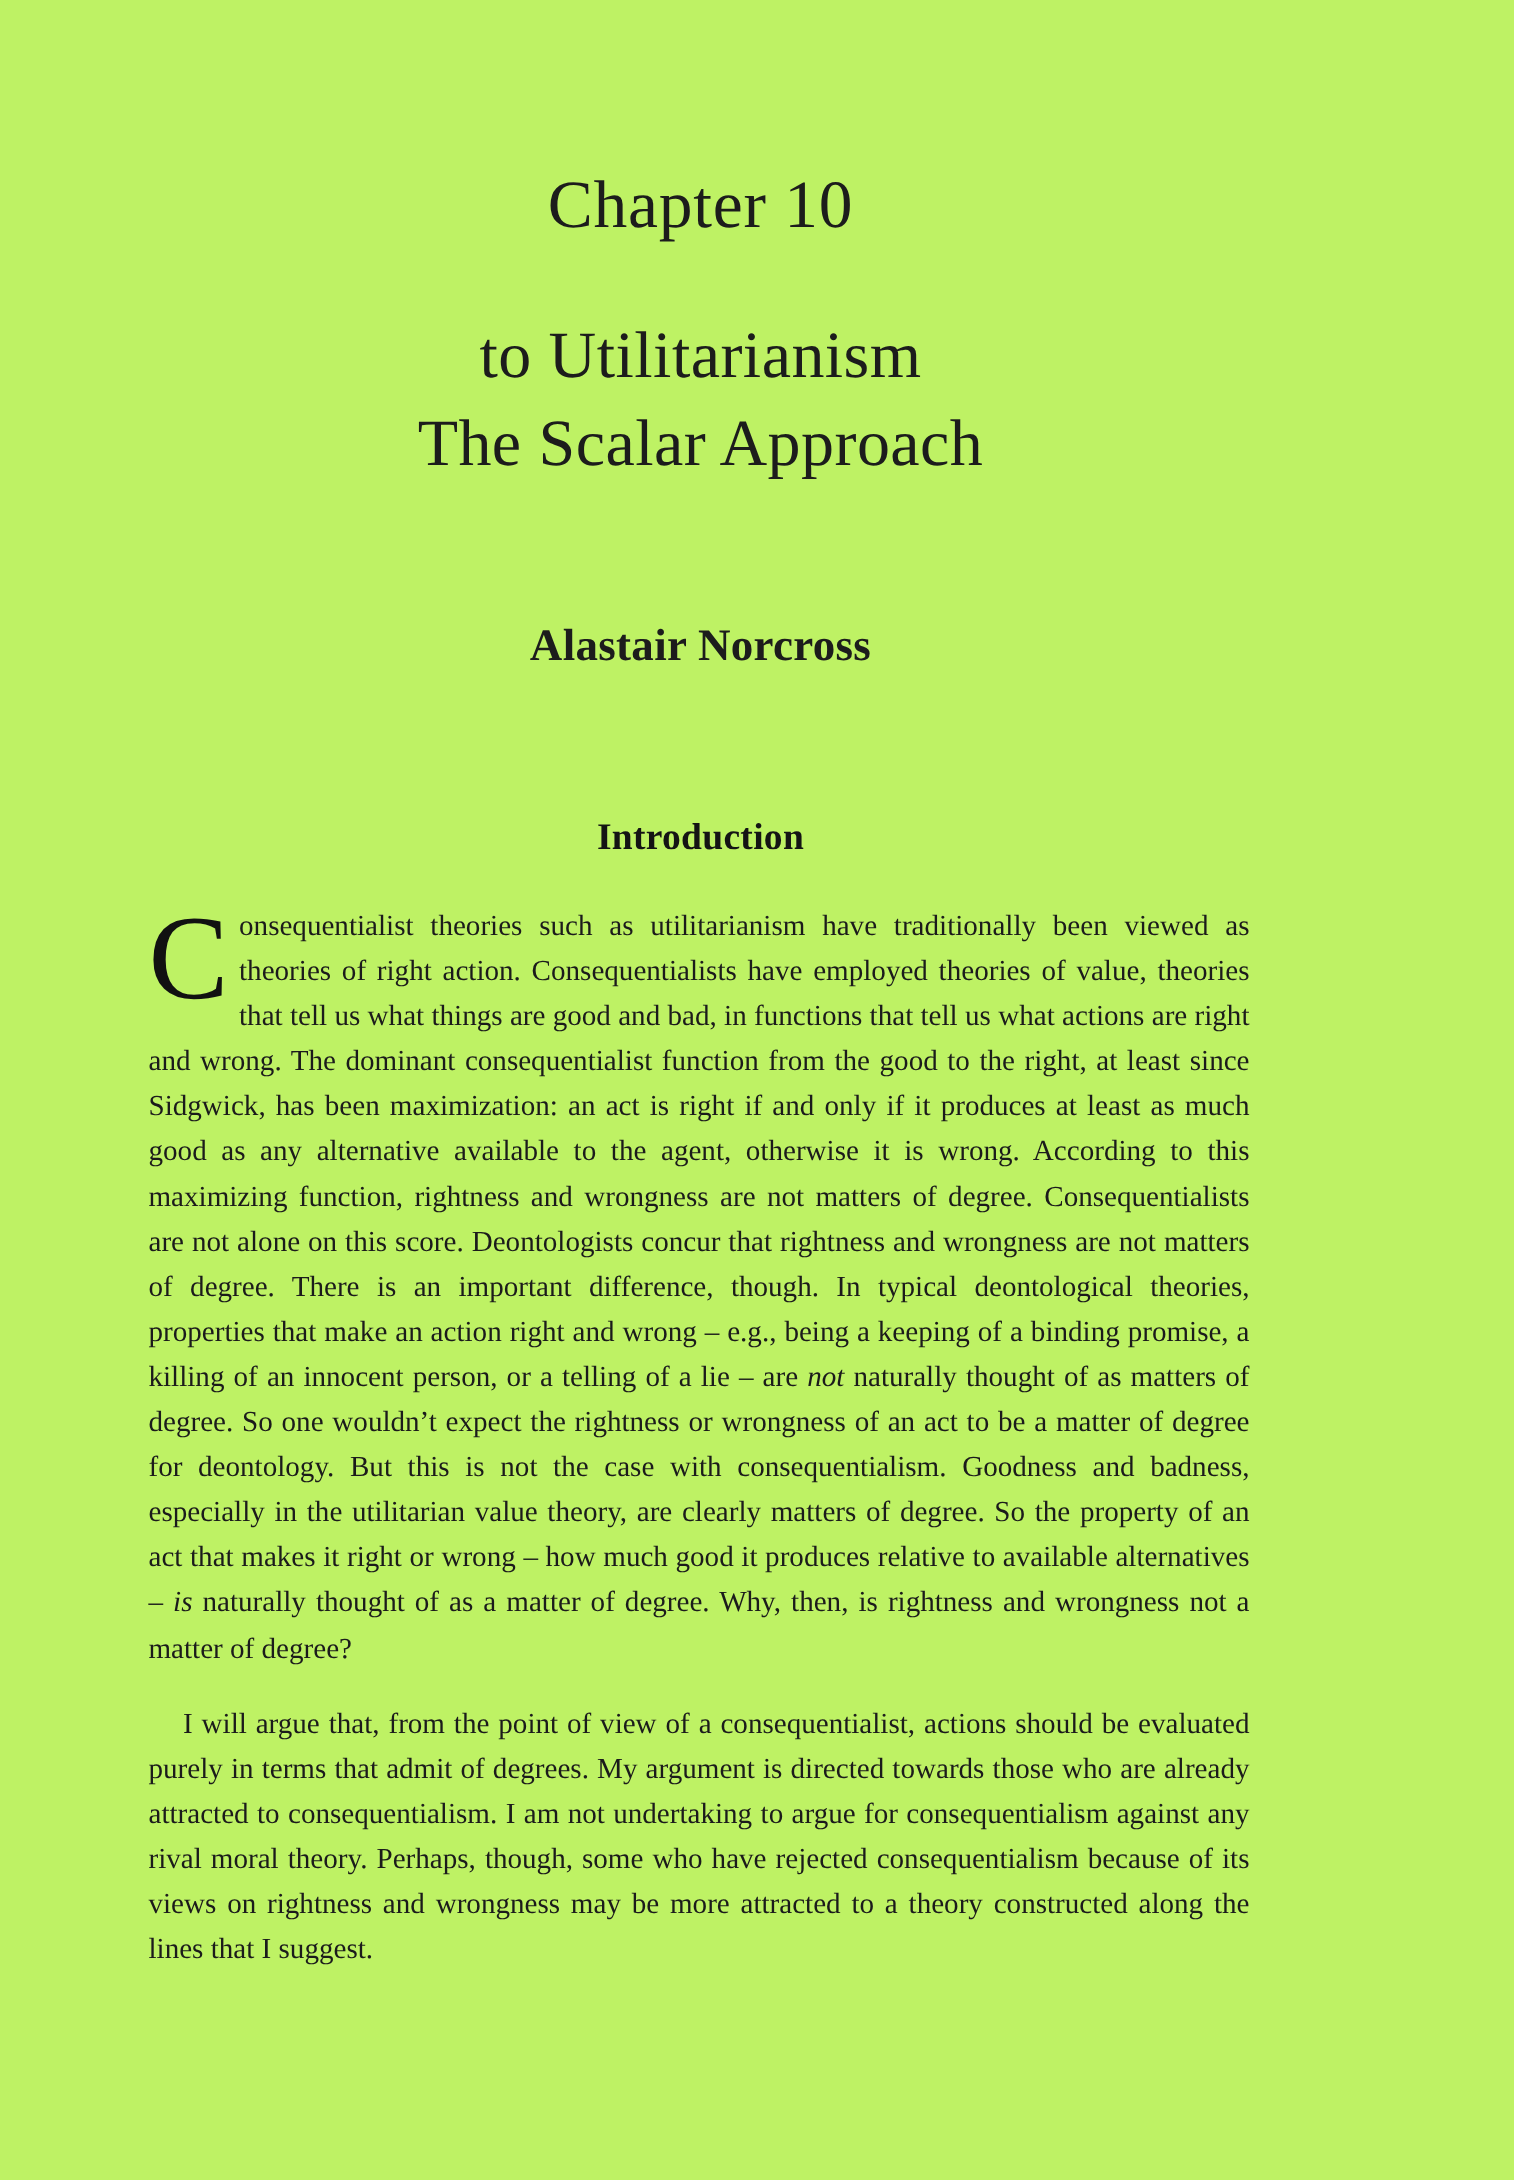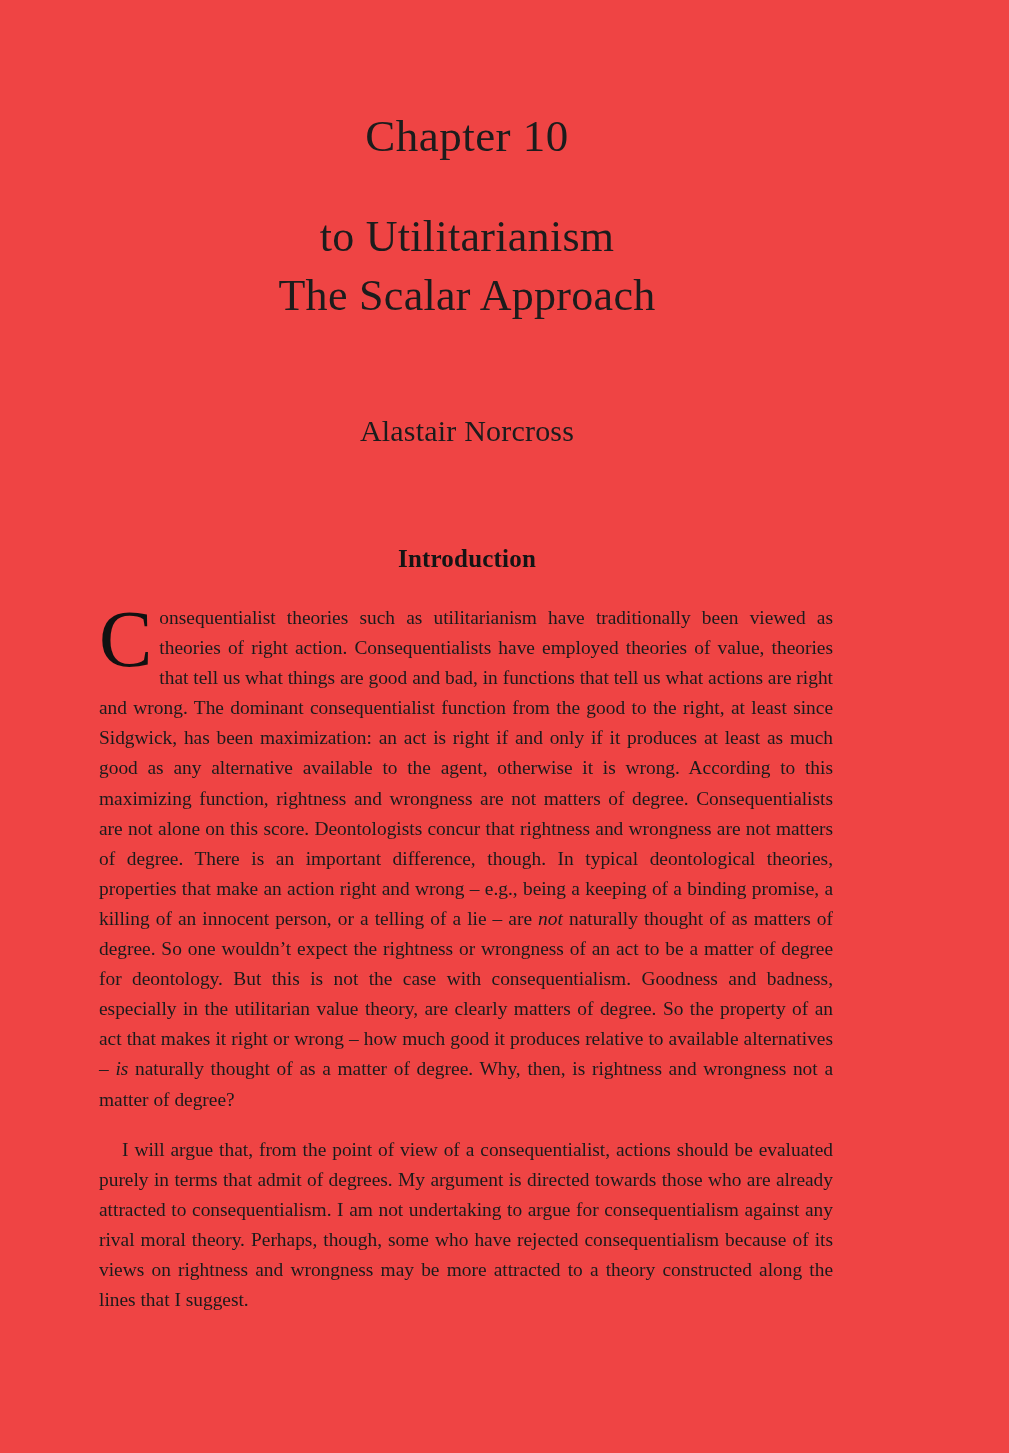--- a/index.html
+++ b/index.html
@@ -13,21 +13,21 @@
     position: relative;
     overflow: hidden;
     font-family: "Liberation Serif", "DejaVu Serif", serif;
     color: #1a1a1a;
     -webkit-font-smoothing: antialiased;
   }
 
   .page {
     position: absolute;
     inset: 0;
-    background: #ef4444;
+    background: #bef264;
   }
 
   
   .chapter-number {
     position: absolute;
     top: 112px;
     left: 0;
     width: 934px;
     text-align: center;
     font-size: 45px;
@@ -55,21 +55,21 @@
   }
 
   
   .author {
     position: absolute;
     top: 414px;
     left: 0;
     width: 934px;
     text-align: center;
     font-size: 30px;
-    font-weight: 400;
+    font-weight: 700;
     letter-spacing: 0.2px;
     color: #1c1c1c;
   }
 
   
   .section-heading {
     position: absolute;
     top: 545px;
     left: 0;
     width: 934px;

